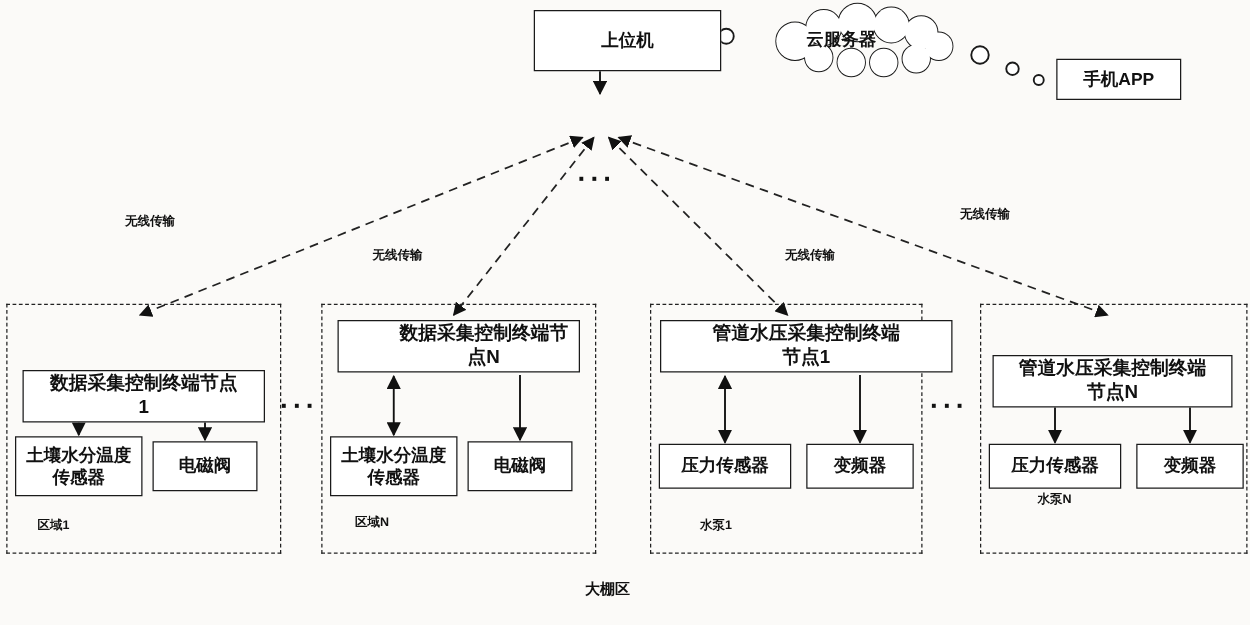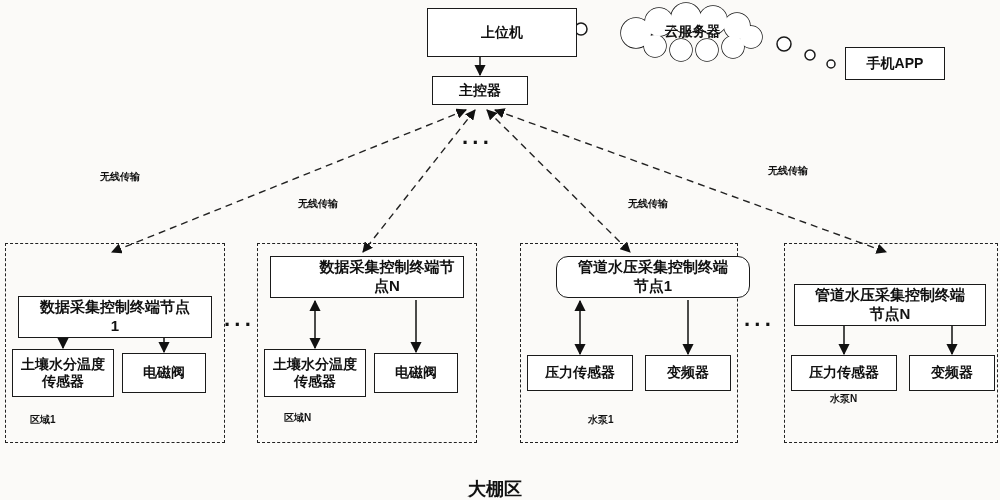--- a/index.html
+++ b/index.html
@@ -45,21 +45,20 @@
     position:absolute;
     font-weight:bold;
     font-size:22px;
     letter-spacing:3px;
     white-space:nowrap;
   }
   .cloud-text{
     position:absolute;
     font-weight:bold;
     font-size:14px;
-    text-align:center;
   }
 </style>
 </head>
 <body>
 
 <div class="stage">
 
   <svg class="svg-layer" width="1000" height="500" viewBox="0 0 1000 500">
     <defs>
       <marker id="arr" viewBox="0 0 10 10" refX="9" refY="5" markerWidth="7.5" markerHeight="7.5" orient="auto-start-reverse">
@@ -126,23 +125,20 @@
   <div class="box" style="left:427px;top:8px;width:150px;height:49px;">
     <span>上位机</span>
   </div>
 
   <div class="cloud-text" style="left:645px;top:23px;width:95px;">云服务器</div>
 
   <div class="box" style="left:845px;top:47px;width:100px;height:33px;">
     <span>手机APP</span>
   </div>
 
-  <div class="box" style="left:432px;top:76px;width:96px;height:29px;">
-    <span>主控器</span>
-  </div>
 
   <div class="lbl" style="left:100px;top:170px;">无线传输</div>
   <div class="lbl" style="left:298px;top:197px;">无线传输</div>
   <div class="lbl" style="left:628px;top:197px;">无线传输</div>
   <div class="lbl" style="left:768px;top:164px;">无线传输</div>
 
   <div class="dots" style="left:462px;top:130px;">···</div>
   <div class="dots" style="left:224px;top:312px;">···</div>
   <div class="dots" style="left:744px;top:312px;">···</div>
 
@@ -164,38 +160,38 @@
   </div>
   <div class="box" style="left:264px;top:349px;width:102px;height:48px;">
     <span>土壤水分温度传感器</span>
   </div>
   <div class="box" style="left:374px;top:353px;width:84px;height:40px;">
     <span>电磁阀</span>
   </div>
   <div class="lbl" style="left:284px;top:411px;">区域N</div>
 
   <div class="group" style="left:520px;top:243px;width:218px;height:200px;"></div>
-  <div class="box node-box" style="left:556px;top:256px;width:194px;height:42px;border-radius:12px;">
+  <div class="box node-box" style="left:528px;top:256px;width:234px;height:42px;">
     <span class="inner">管道水压采集控制终端节点1</span>
   </div>
   <div class="box" style="left:527px;top:355px;width:106px;height:36px;">
     <span>压力传感器</span>
   </div>
   <div class="box" style="left:645px;top:355px;width:86px;height:36px;">
     <span>变频器</span>
   </div>
-  <div class="lbl" style="left:588px;top:413px;">水泵1</div>
+  <div class="lbl" style="left:560px;top:413px;">水泵1</div>
 
   <div class="group" style="left:784px;top:243px;width:214px;height:200px;"></div>
   <div class="box node-box" style="left:794px;top:256px;width:192px;height:42px;margin-top:28px;">
     <span class="inner">管道水压采集控制终端节点N</span>
   </div>
   <div class="box" style="left:791px;top:355px;width:106px;height:36px;">
     <span>压力传感器</span>
   </div>
   <div class="box" style="left:909px;top:355px;width:86px;height:36px;">
     <span>变频器</span>
   </div>
   <div class="lbl" style="left:830px;top:392px;">水泵N</div>
 
-  <div class="lbl" style="left:468px;top:477px;font-size:18px;">大棚区</div>
+  <div class="lbl" style="left:468px;top:463px;font-size:12px;">大棚区</div>
 
 </div>
 
 </body></html>

